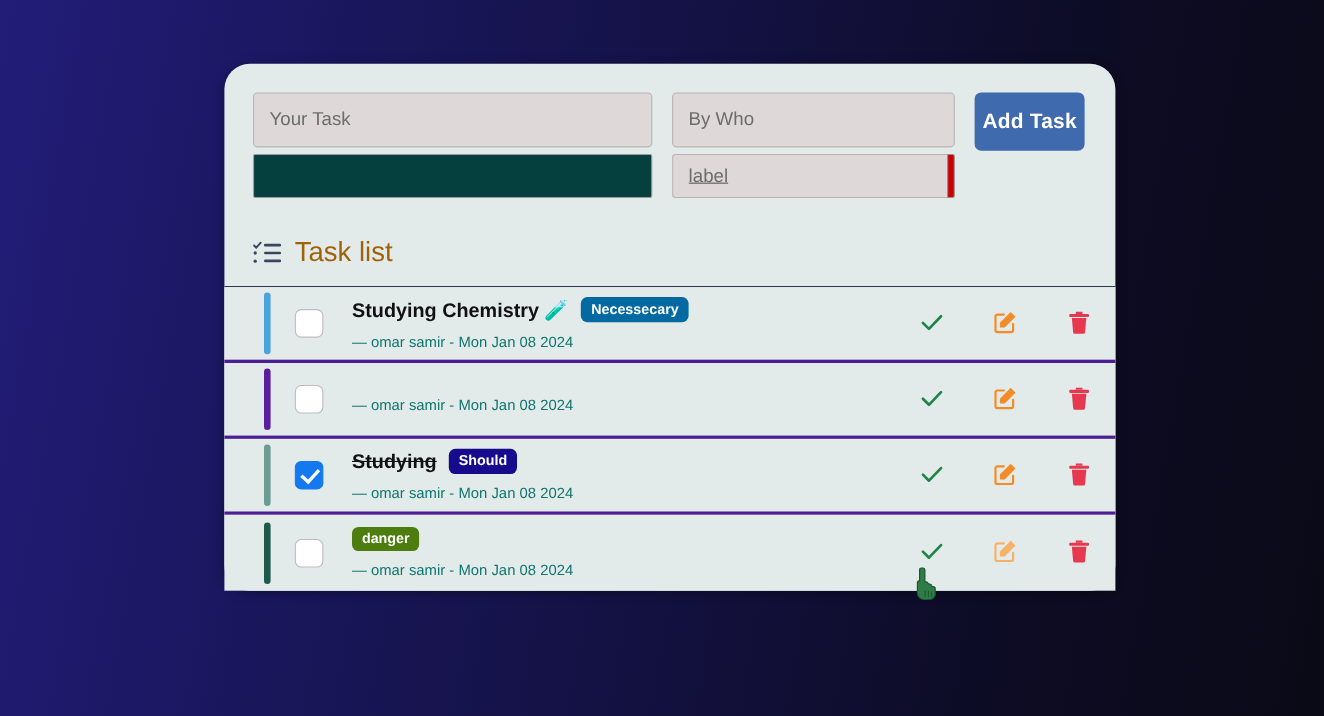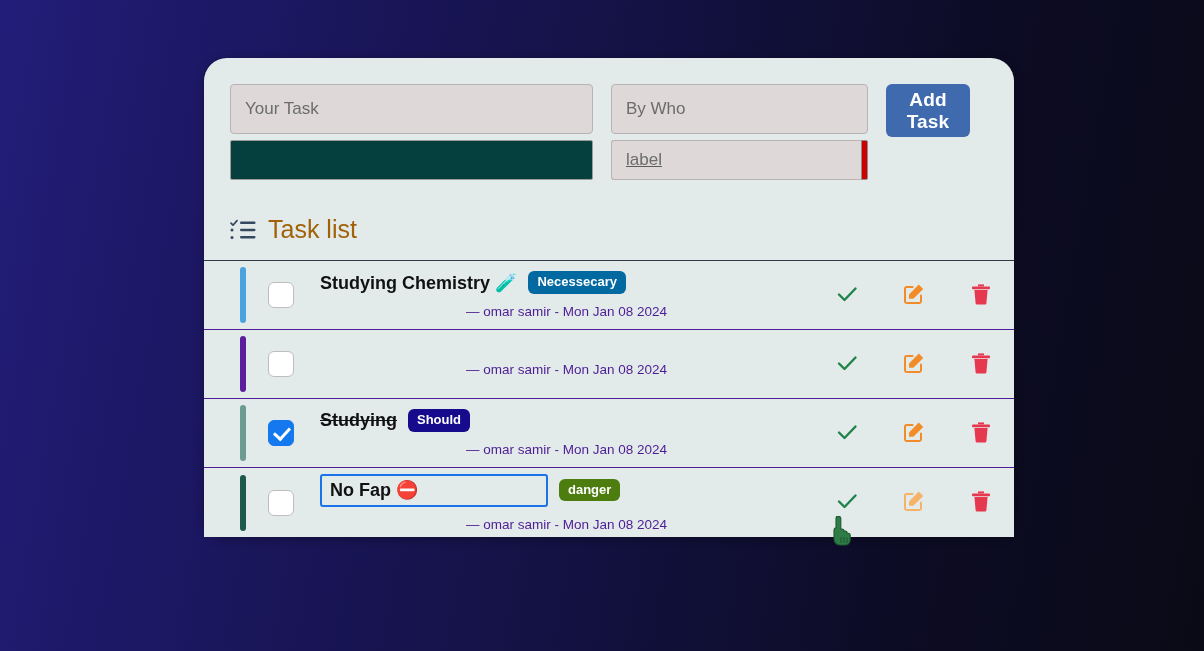--- a/index.html
+++ b/index.html
@@ -92,21 +92,21 @@
 
   .label-color {
     width: 80px;
     height: 40px;
     background: #cc0000;
     border: 1px solid #8e8e8e;
     border-radius: 0 2px 2px 0;
   }
 
   .add-btn {
-    width: 84px;
+    width: 100px;
     height: 53px;
     background: #3f6aad;
     color: #ffffff;
     border: none;
     border-radius: 6px;
     font-family: "Liberation Sans", sans-serif;
     font-size: 19px;
     font-weight: bold;
     cursor: pointer;
     letter-spacing: 0.2px;
@@ -128,21 +128,21 @@
   }
   .list-icon { width: 26px; height: 22px; display: block; }
 
   
   .rows { border-top: 1px solid #2d3a4a; }
 
   .row {
     display: flex;
     align-items: center;
     height: 69px;
-    border-bottom: 1px solid #4c1d95;
+    border-bottom: 3px solid #4c1d95;
     background: #e3eaea;
     position: relative;
     padding-left: 36px;
   }
   .row:last-child { border-bottom: none; }
 
   .bar {
     width: 6px;
     height: 56px;
     border-radius: 3px;
@@ -205,23 +205,22 @@
     font-weight: bold;
     padding: 4px 9px;
     border-radius: 6px;
     white-space: nowrap;
     line-height: 1.15;
   }
 
   .meta {
     margin-top: 10px;
     font-size: 13.5px;
-    color: #4c1d95;
+    color: #0f766e;
     white-space: nowrap;
-    text-align: center;
   }
 
   .actions { display: flex; align-items: center; flex: 0 0 auto; }
   .act {
     width: 67px;
     display: flex;
     align-items: center;
     justify-content: center;
     cursor: pointer;
     background: none;
@@ -399,21 +398,20 @@
       </div>
     </div>
 
     <div class="row">
       <div class="bar" style="background:#1d5a4d"></div>
       <div class="chk-wrap">
         <input type="checkbox" class="chk" style="">
       </div>
       <div class="body">
         <div class="title-line">
-          <input class="edit-box" type="text" value="No Fap ⛔" style="">
           <span class="badge" style="background:#4d7c0f">danger</span>
         </div>
         <div class="meta">—  omar samir - Mon Jan 08 2024</div>
       </div>
       <div class="actions">
         <button class="act">
           <span>
             <svg width="24" height="24" viewBox="0 0 24 24">
                 <path d="M4 12.5 L9.5 18 L20.5 6.5" stroke="#1e8449" stroke-width="2.4" fill="none" stroke-linecap="round" stroke-linejoin="round"></path>
               </svg>

